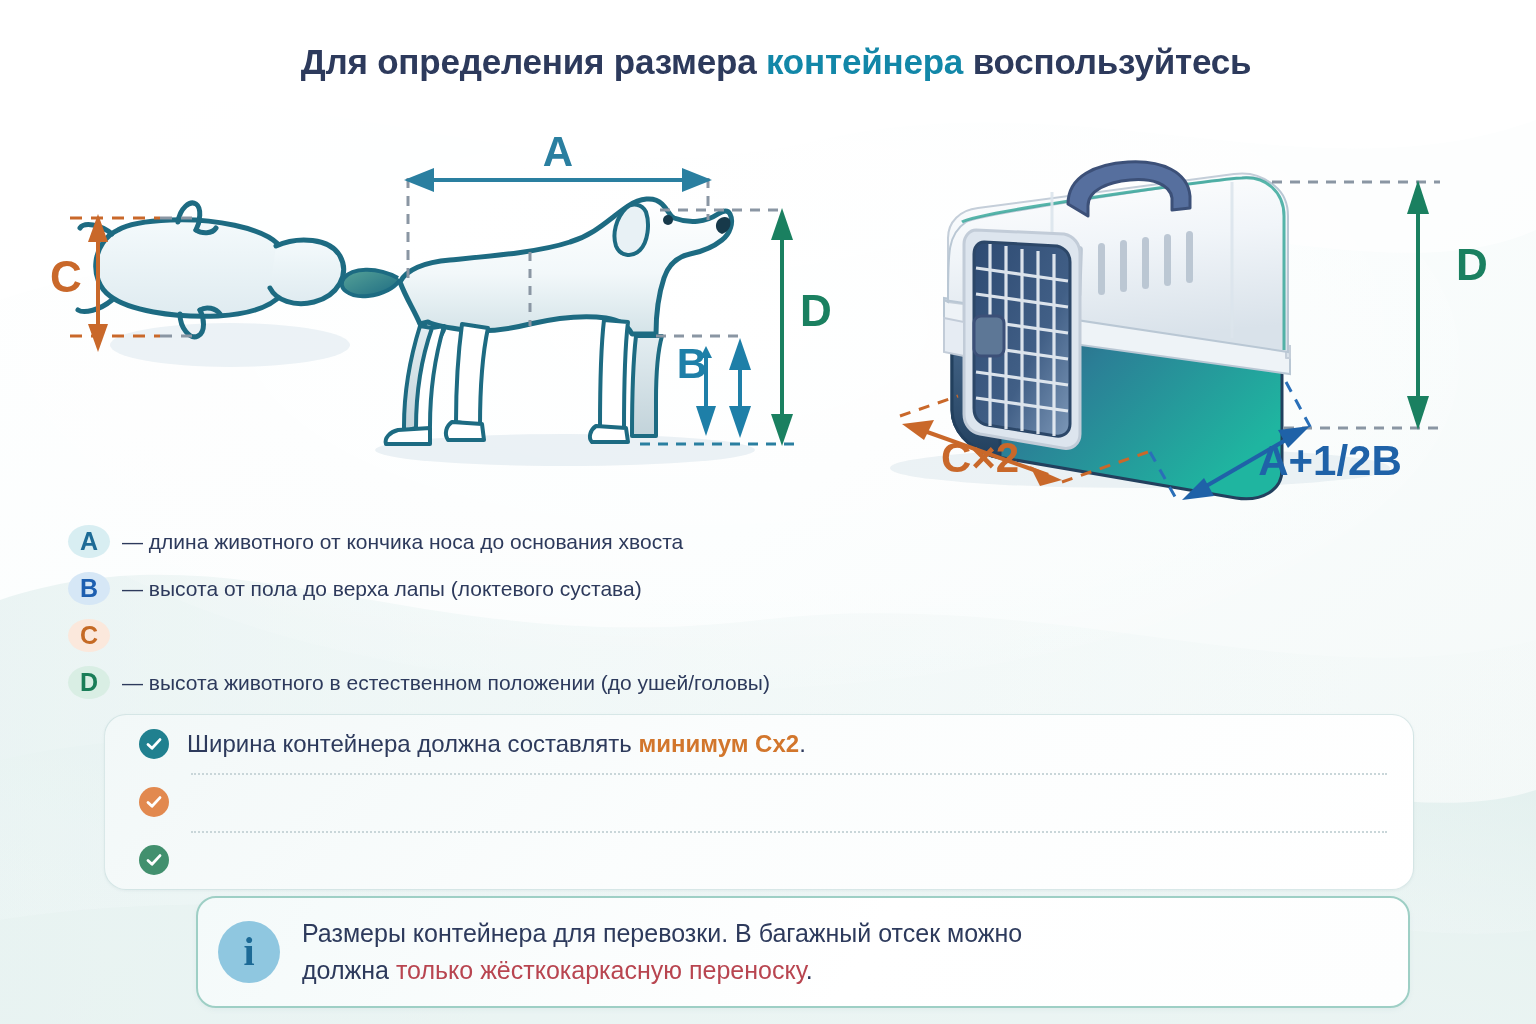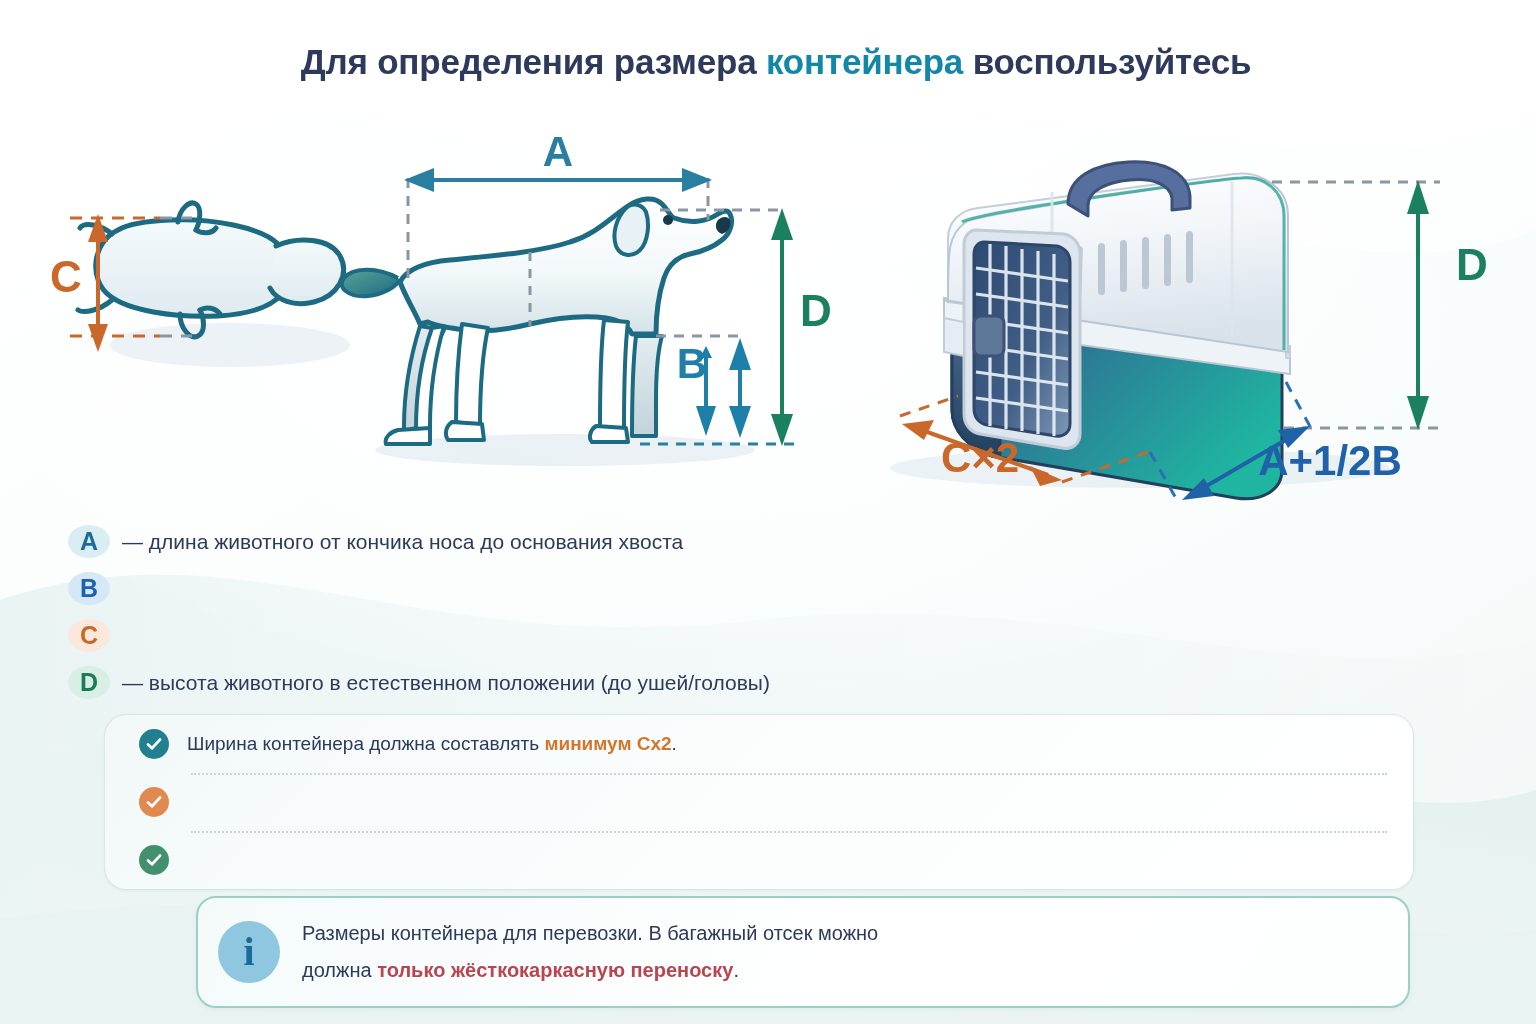--- a/index.html
+++ b/index.html
@@ -58,21 +58,21 @@
     border-top:2px dotted #c9d6d9;
   }
   .tick{
     width:30px; height:30px; border-radius:50%; flex:0 0 auto; margin-right:18px;
     display:flex; align-items:center; justify-content:center;
   }
   .tick svg{ display:block; }
   .tick-1{ background:#20808f; }
   .tick-2{ background:#e2894f; }
   .tick-3{ background:#42906e; }
-  .check-text{ font-size:19px; color:#2d3a5c; white-space:nowrap; }
+  .check-text{ font-size:24px; color:#2d3a5c; white-space:nowrap; }
   .c-orange{ color:#d2762c; font-weight:700; }
   .c-green{ color:#3f8060; font-weight:700; }
   .c-blue{ color:#1f62a8; font-weight:700; }
 
   
   .info-box{
     position:absolute; left:196px; top:896px; width:1214px; height:112px;
     background:linear-gradient(120deg,#f4fafa 0%,#ffffff 55%,#fdfefe 100%);
     border:2px solid #9ecfc5;
     border-radius:20px;
@@ -81,22 +81,22 @@
     box-shadow:0 2px 5px rgba(120,150,160,.08);
   }
   .info-icon{
     width:62px; height:62px; border-radius:50%;
     background:#8fc7e0; flex:0 0 auto; margin-right:22px;
     display:flex; align-items:center; justify-content:center;
     color:#1c6a96; font-size:40px; font-weight:700;
     font-family:"Liberation Serif", serif;
     line-height:1;
   }
-  .info-text{ font-size:20px; color:#2d3a5c; line-height:37px; }
-  .c-red{ color:#b84550; font-weight:700; }
+  .info-text{ font-size:25px; color:#2d3a5c; line-height:37px; }
+  .c-red{ color:#b84550; font-weight:400; }
 
   .nowrap{ white-space:nowrap; }
 </style>
 </head>
 <body>
 
 <svg id="bg" width="1536" height="1024" viewBox="0 0 1536 1024">
   <defs>
     <linearGradient id="bgg" x1="0" y1="0" x2="1" y2="1">
       <stop offset="0" stop-color="#ffffff"></stop>
@@ -347,20 +347,21 @@
   </g>
 </svg>
 
 <div class="legend">
   <div class="legend-row">
     <div class="badge badge-a">A</div>
     <div class="legend-text">— длина животного от кончика носа до основания хвоста</div>
   </div>
   <div class="legend-row">
     <div class="badge badge-b">B</div>
+    <div class="legend-text">— высота от пола до верха лапы (локтевого сустава)</div>
   </div>
   <div class="legend-row">
     <div class="badge badge-c">C</div>
   </div>
   <div class="legend-row">
     <div class="badge badge-d">D</div>
     <div class="legend-text">— высота животного в естественном положении (до ушей/головы)</div>
   </div>
 </div>
 

